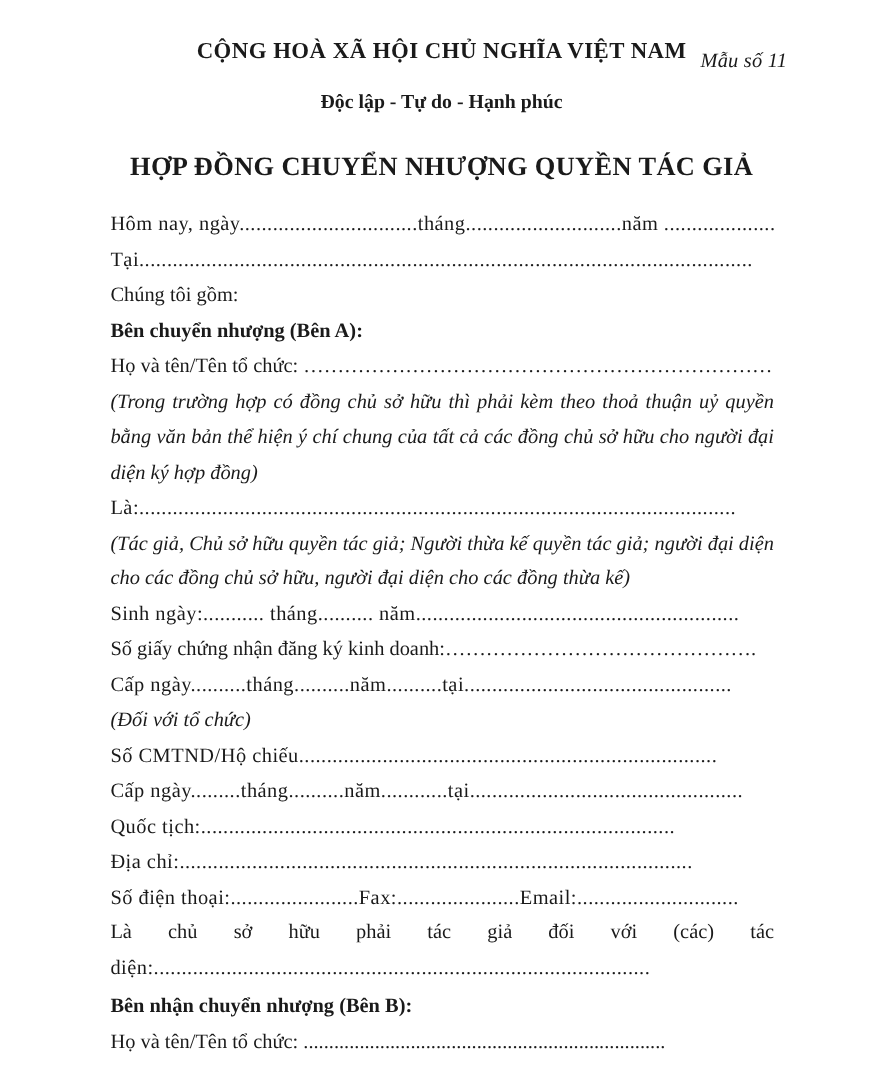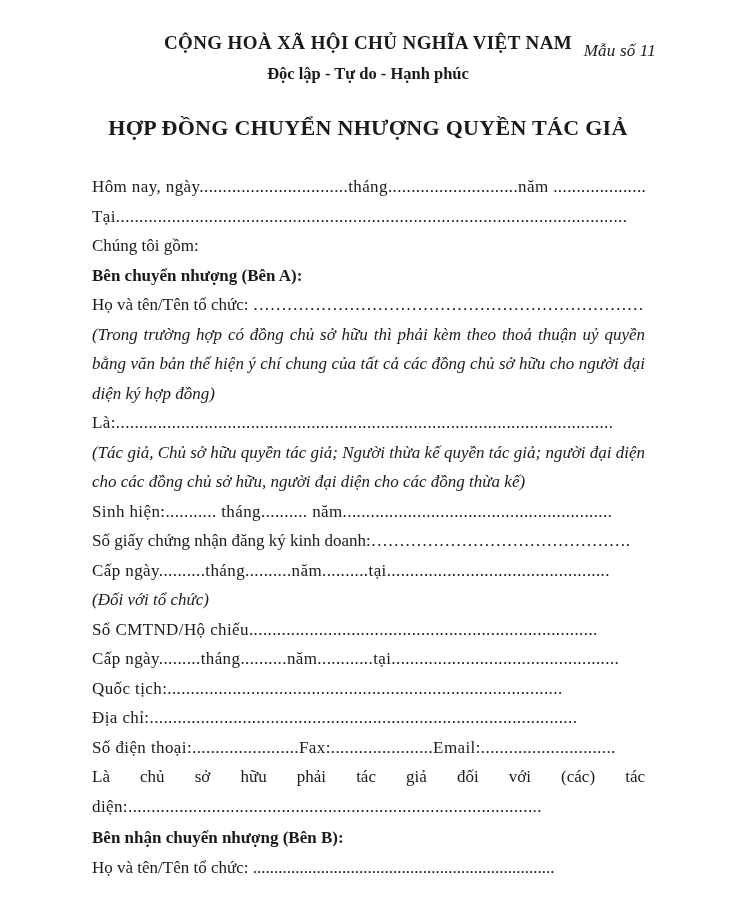--- a/index.html
+++ b/index.html
@@ -47,21 +47,21 @@
     font-size: 19px;
     font-weight: bold;
     letter-spacing: 0.4px;
     line-height: 26px;
     white-space: nowrap;
   }
   .national-motto {
     font-size: 16.5px;
     font-weight: bold;
     line-height: 26px;
-    margin-top: 5px;
+    margin-top: 16px;
     white-space: nowrap;
   }
   .doc-title {
     font-size: 22px;
     font-weight: bold;
     letter-spacing: 0.3px;
     margin-top: 28px;
     white-space: nowrap;
   }
 
@@ -124,21 +124,21 @@
     <div class="line bold">Bên chuyển nhượng (Bên A):</div>
 
     <div class="line">Họ và tên/Tên tổ chức: ……………………………………………………………</div>
 
     <div class="just ital">(Trong trường hợp có đồng chủ sở hữu thì phải kèm theo thoả thuận uỷ quyền bằng văn bản thể hiện ý chí chung của tất cả các đồng chủ sở hữu cho người đại diện ký hợp đồng)</div>
 
     <div class="line dots">Là:...........................................................................................................</div>
 
     <div class="just ital">(Tác giả, Chủ sở hữu quyền tác giả; Người thừa kế quyền tác giả; người đại diện cho các đồng chủ sở hữu, người đại diện cho các đồng thừa kế)</div>
 
-    <div class="line dots">Sinh hiện:........... tháng.......... năm..........................................................</div>
+    <div class="line dots">Sinh ngày:........... tháng.......... năm..........................................................</div>
 
     <div class="line">Số giấy chứng nhận đăng ký kinh doanh:……………………………………….</div>
 
     <div class="line dots">Cấp ngày..........tháng..........năm..........tại................................................</div>
 
     <div class="line ital">(Đối với tổ chức)</div>
 
     <div class="line dots">Số CMTND/Hộ chiếu...........................................................................</div>
 
     <div class="line dots">Cấp ngày.........tháng..........năm............tại.................................................</div>

